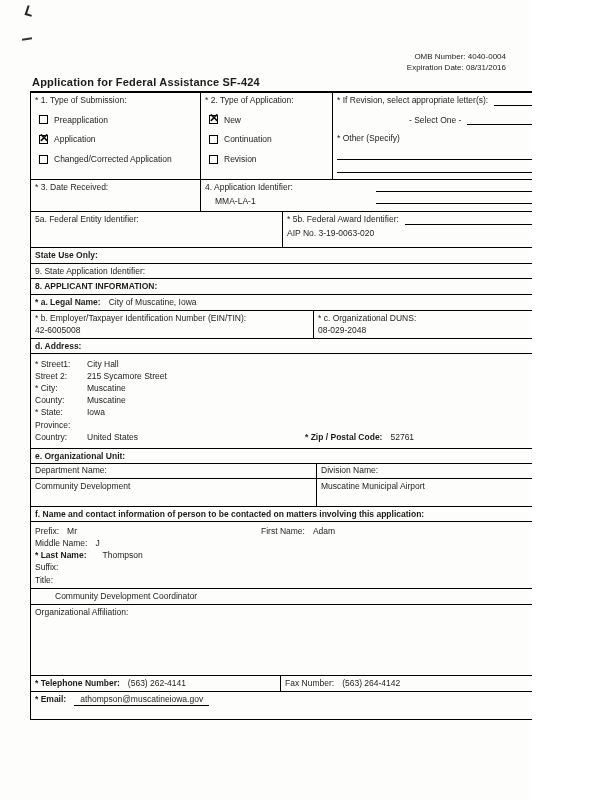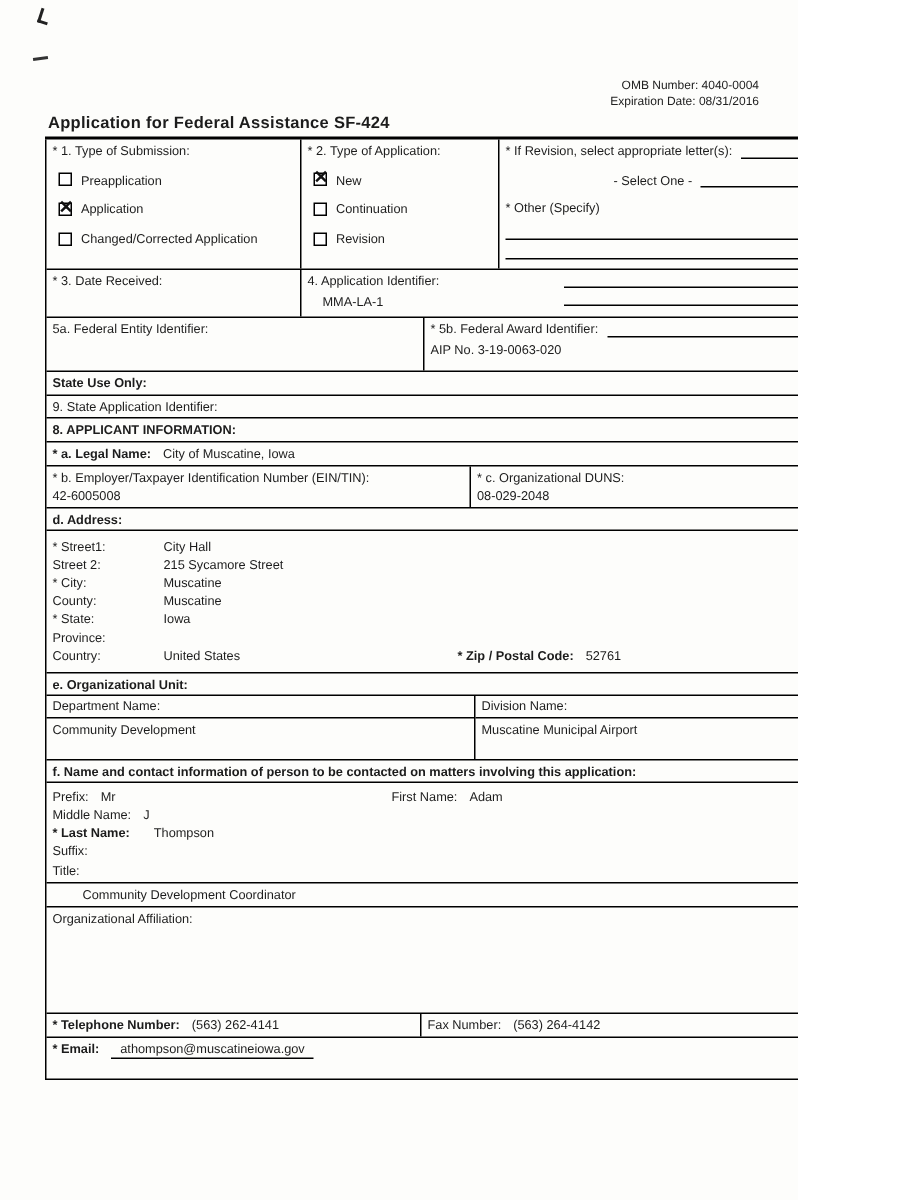--- a/index.html
+++ b/index.html
@@ -53,21 +53,21 @@
   .c-app { width:132px; }
   .r-34 .c-l { width:170px; }
   .r-5 .c-l { width:252px; min-height:34px; }
   .r-67 .c-l { width:252px; }
   .r-bc .c-l { width:283px; min-height:26px; }
   .r-dept .c-l { width:286px; }
   .r-tel .c-l { width:250px;align-items:center; }
 
   .addr-line { display:flex; margin:1.5px 0; }
   .addr-line .al { width:52px; flex:0 0 auto; }
-  .addr-line .av { margin-left:22px; }
+  .addr-line .av { margin-left:0; }
   .zip-group { display:flex; margin-left:auto; width:276px; }
   .dept-head { border-bottom:1px solid #000; padding:1px 4px 2px; }
   .dept-val { padding:2px 4px 14px; }
 
   .contact-line { display:flex; margin:1.5px 0; }
   .contact-line .cl { flex:0 0 auto; }
   .contact-line .cv { margin-left:8px; }
   .fn-group { display:flex; margin-left:auto; width:320px; }
 
   .title-hdr { border-bottom:1px solid #000; padding:1px 4px 2px; }

